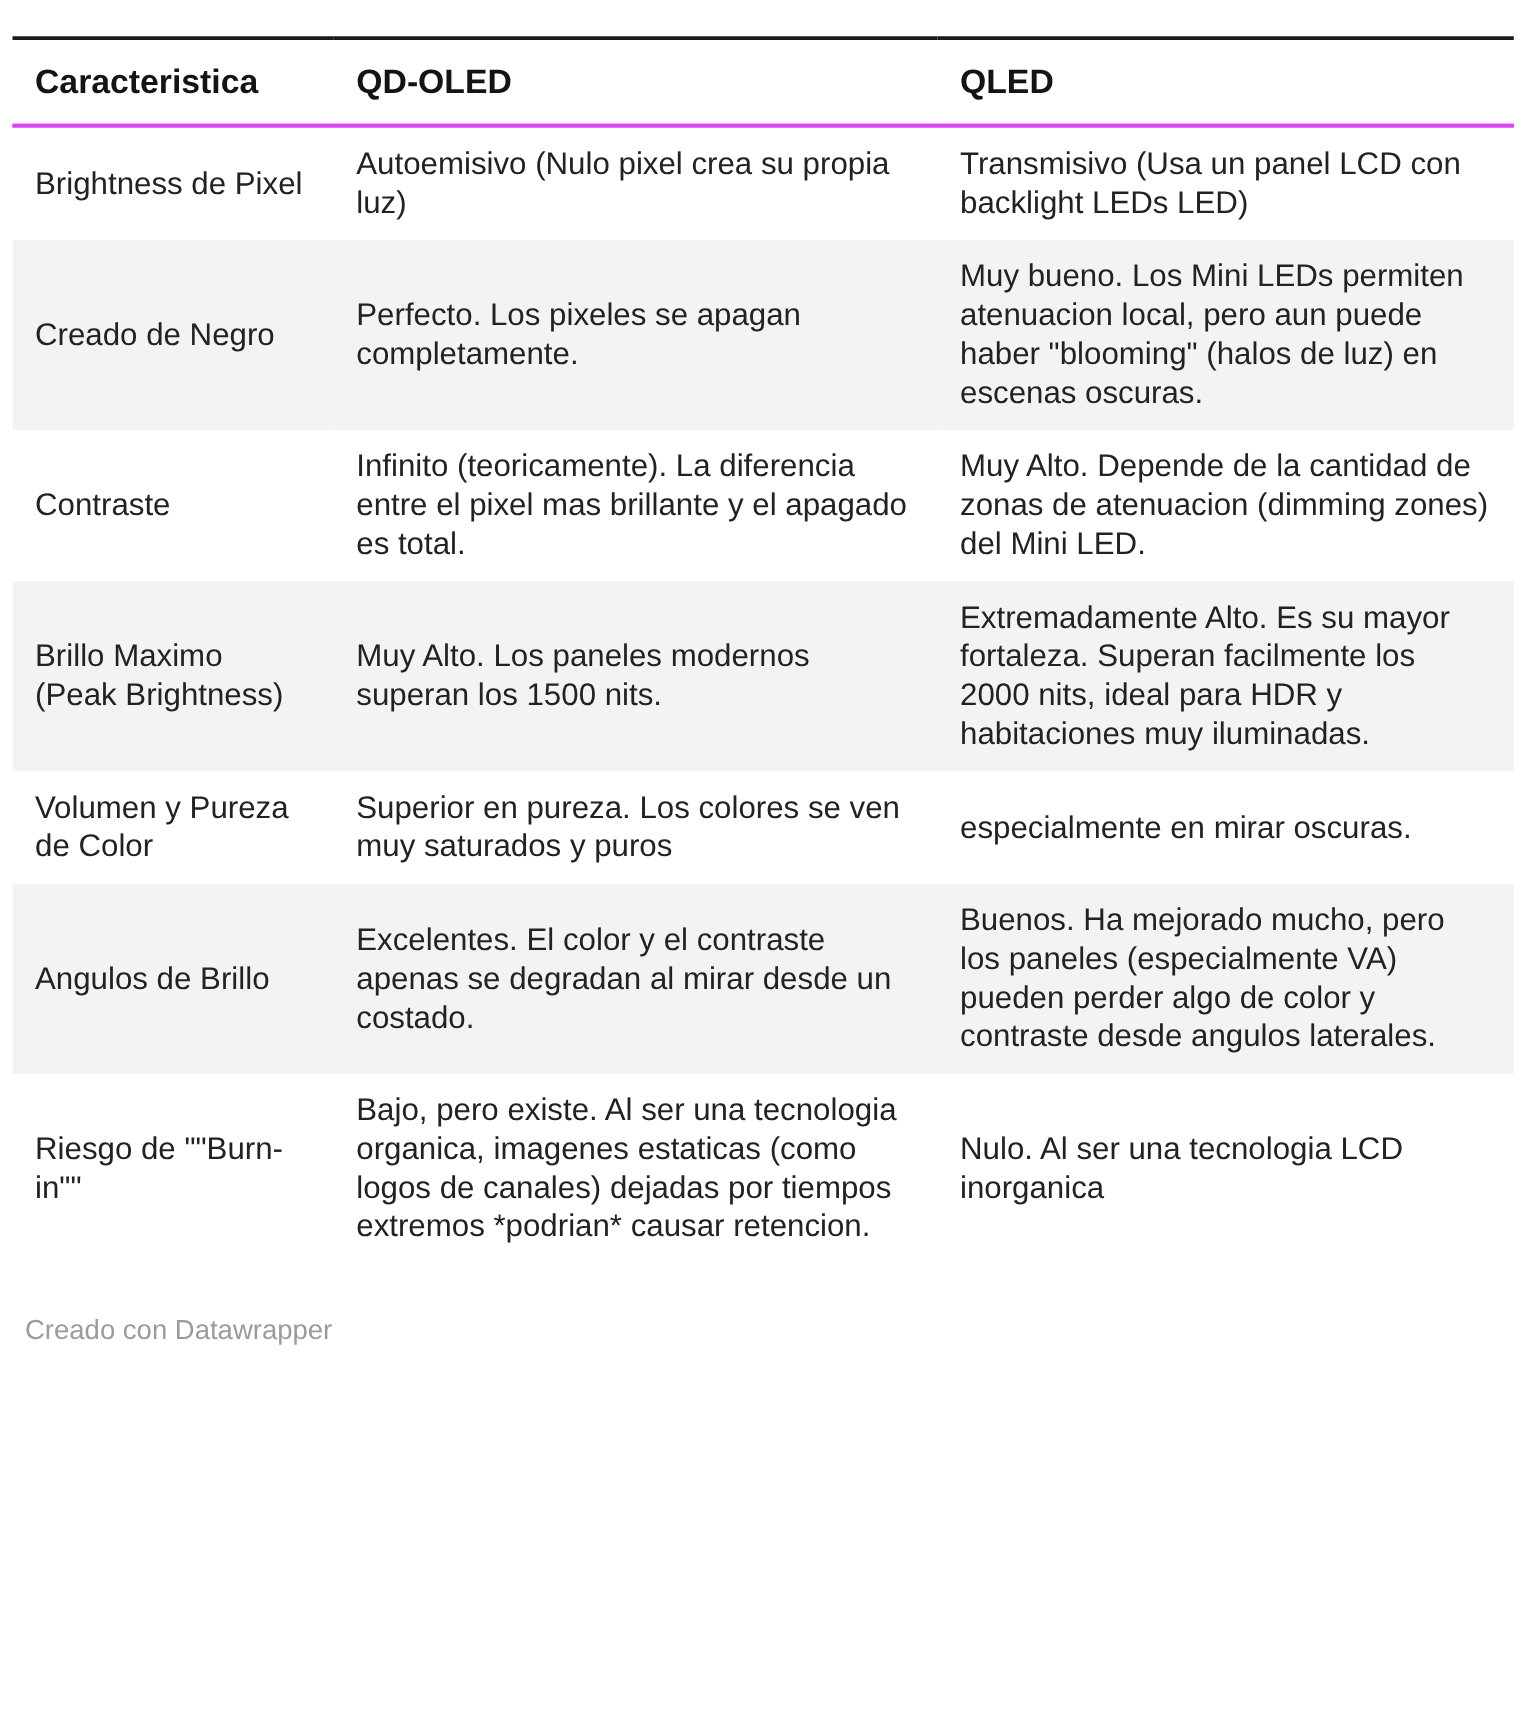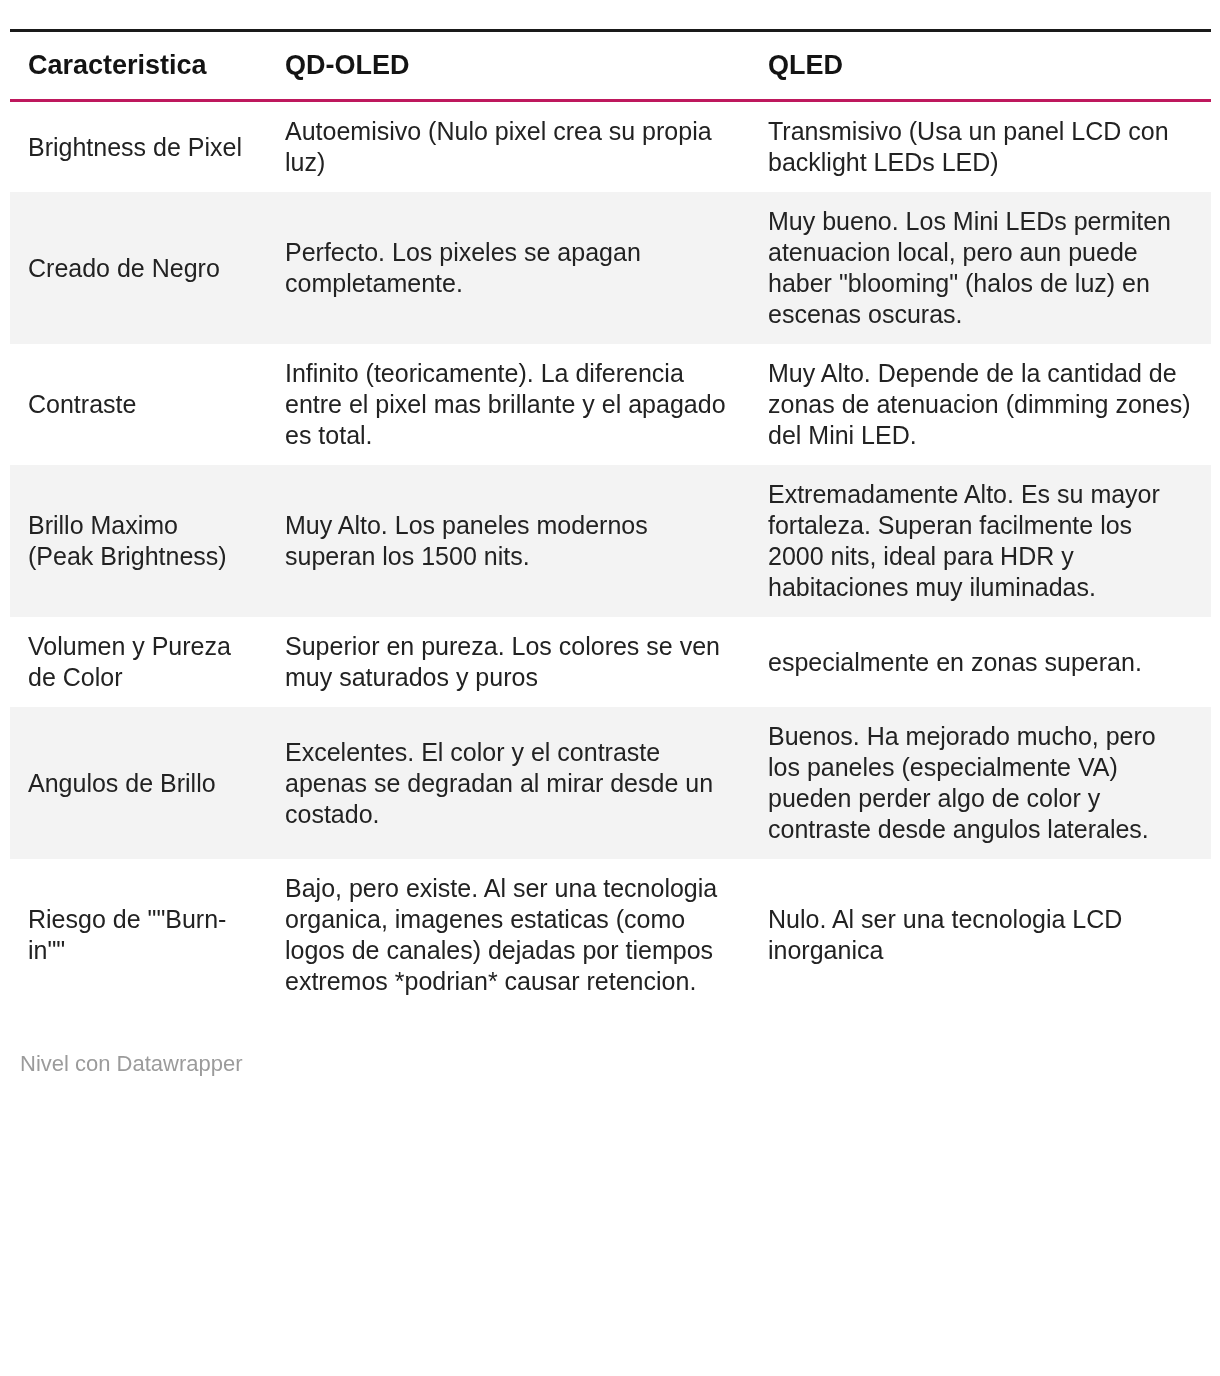--- a/index.html
+++ b/index.html
@@ -23,21 +23,21 @@
     width: 1201px;
   }
   table.compare-table thead th {
     font-size: 27px;
     font-weight: 700;
     color: #141414;
     text-align: left;
     vertical-align: middle;
     padding: 18px 18px;
     border-top: 3px solid #1a1a1a;
-    border-bottom: 3px solid #be185d;
+    border-bottom: 3px solid #d946ef;
     line-height: 31px;
   }
   table.compare-table tbody td {
     font-size: 25px;
     line-height: 31px;
     padding: 14px 18px;
     vertical-align: middle;
     text-align: left;
     color: #222222;
     word-wrap: break-word;
@@ -86,28 +86,28 @@
           <td>Muy Alto. Depende de la cantidad de zonas de atenuacion (dimming zones) del Mini LED.</td>
         </tr>
         <tr>
           <td>Brillo Maximo (Peak Brightness)</td>
           <td>Muy Alto. Los paneles modernos superan los 1500 nits.</td>
           <td>Extremadamente Alto. Es su mayor fortaleza. Superan facilmente los 2000 nits, ideal para HDR y habitaciones muy iluminadas.</td>
         </tr>
         <tr>
           <td>Volumen y Pureza de Color</td>
           <td>Superior en pureza. Los colores se ven muy saturados y puros</td>
-          <td>especialmente en zonas superan.</td>
+          <td>especialmente en mirar oscuras.</td>
         </tr>
         <tr>
           <td>Angulos de Brillo</td>
           <td>Excelentes. El color y el contraste apenas se degradan al mirar desde un costado.</td>
           <td>Buenos. Ha mejorado mucho, pero los paneles (especialmente VA) pueden perder algo de color y contraste desde angulos laterales.</td>
         </tr>
         <tr>
           <td>Riesgo de ""Burn-in""</td>
           <td>Bajo, pero existe. Al ser una tecnologia organica, imagenes estaticas (como logos de canales) dejadas por tiempos extremos *podrian* causar retencion.</td>
           <td>Nulo. Al ser una tecnologia LCD inorganica</td>
         </tr>
       </tbody>
   </table>
-  <div class="footer-credit">Nivel con Datawrapper</div>
+  <div class="footer-credit">Creado con Datawrapper</div>
 </div>
 
 </body></html>

